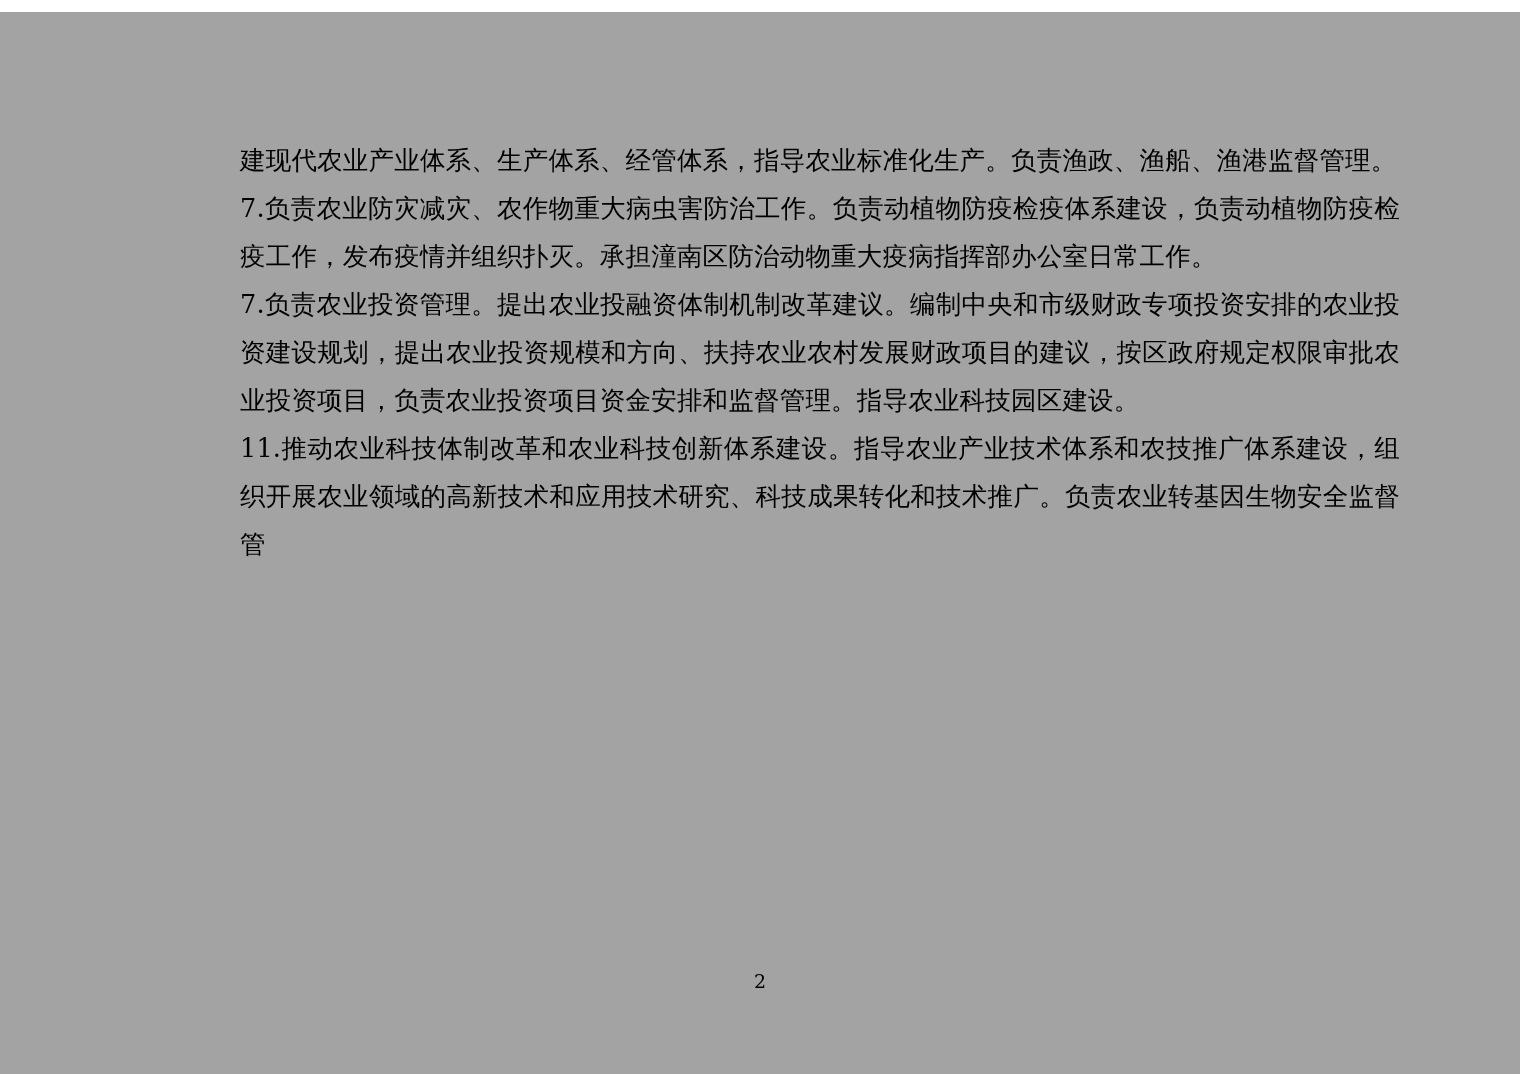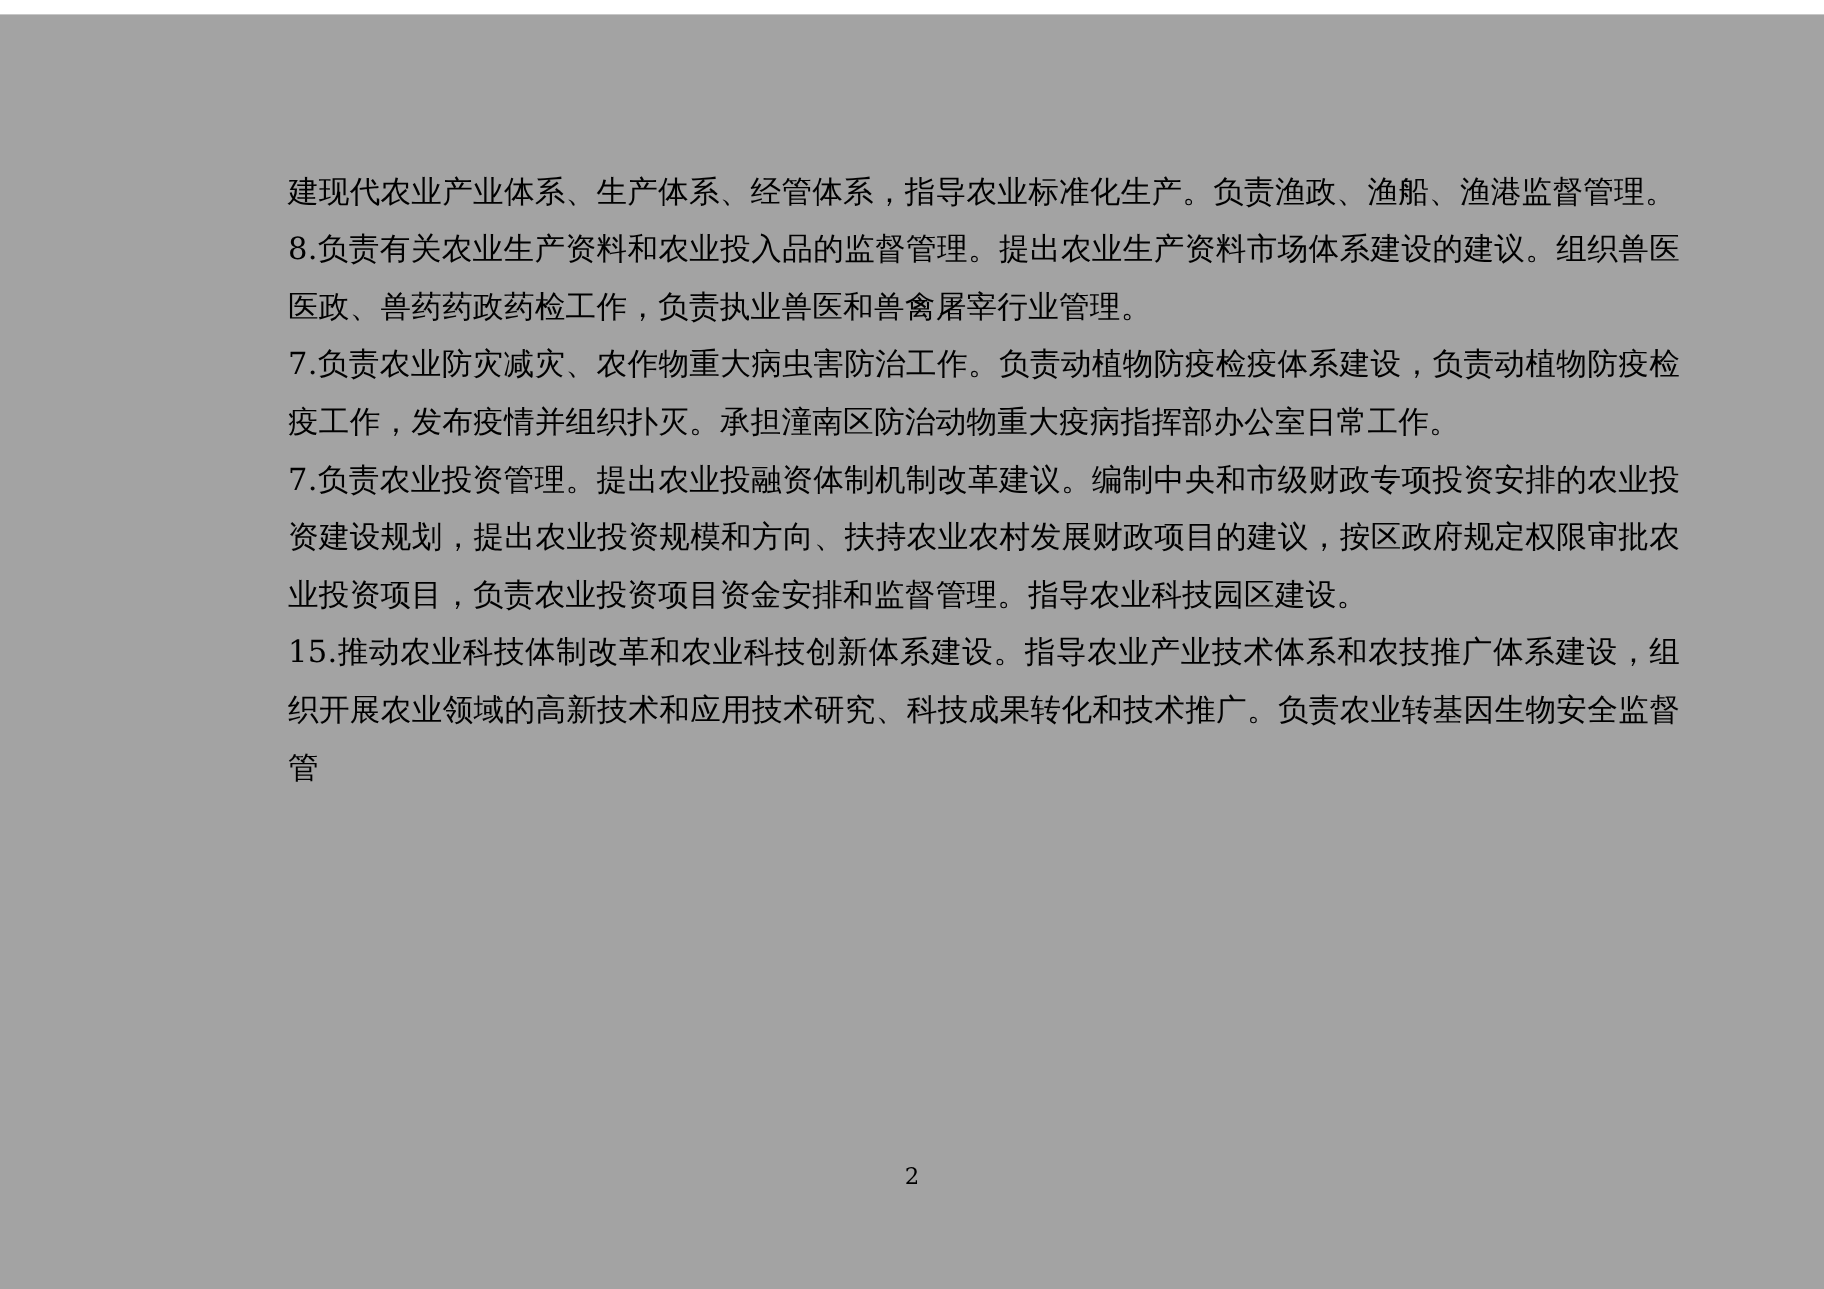--- a/index.html
+++ b/index.html
@@ -49,21 +49,20 @@
     font-family: "DejaVu Serif", "Liberation Serif", serif;
   }
 </style>
 </head>
 <body>
 
 <div class="page">
 
   <div class="text-body">
     <p class="para">建现代农业产业体系、生产体系、经管体系，指导农业标准化生产。负责渔政、渔船、渔港监督管理。</p>
-    <p class="para">8.负责有关农业生产资料和农业投入品的监督管理。提出农业生产资料市场体系建设的建议。组织兽医医政、兽药药政药检工作，负责执业兽医和兽禽屠宰行业管理。</p>
     <p class="para">7.负责农业防灾减灾、农作物重大病虫害防治工作。负责动植物防疫检疫体系建设，负责动植物防疫检疫工作，发布疫情并组织扑灭。承担潼南区防治动物重大疫病指挥部办公室日常工作。</p>
     <p class="para">7.负责农业投资管理。提出农业投融资体制机制改革建议。编制中央和市级财政专项投资安排的农业投资建设规划，提出农业投资规模和方向、扶持农业农村发展财政项目的建议，按区政府规定权限审批农业投资项目，负责农业投资项目资金安排和监督管理。指导农业科技园区建设。</p>
-    <p class="para">15.推动农业科技体制改革和农业科技创新体系建设。指导农业产业技术体系和农技推广体系建设，组织开展农业领域的高新技术和应用技术研究、科技成果转化和技术推广。负责农业转基因生物安全监督管</p>
+    <p class="para">11.推动农业科技体制改革和农业科技创新体系建设。指导农业产业技术体系和农技推广体系建设，组织开展农业领域的高新技术和应用技术研究、科技成果转化和技术推广。负责农业转基因生物安全监督管</p>
   </div>
 
   <div class="page-number">2</div>
 
 </div>
 
 </body></html>

